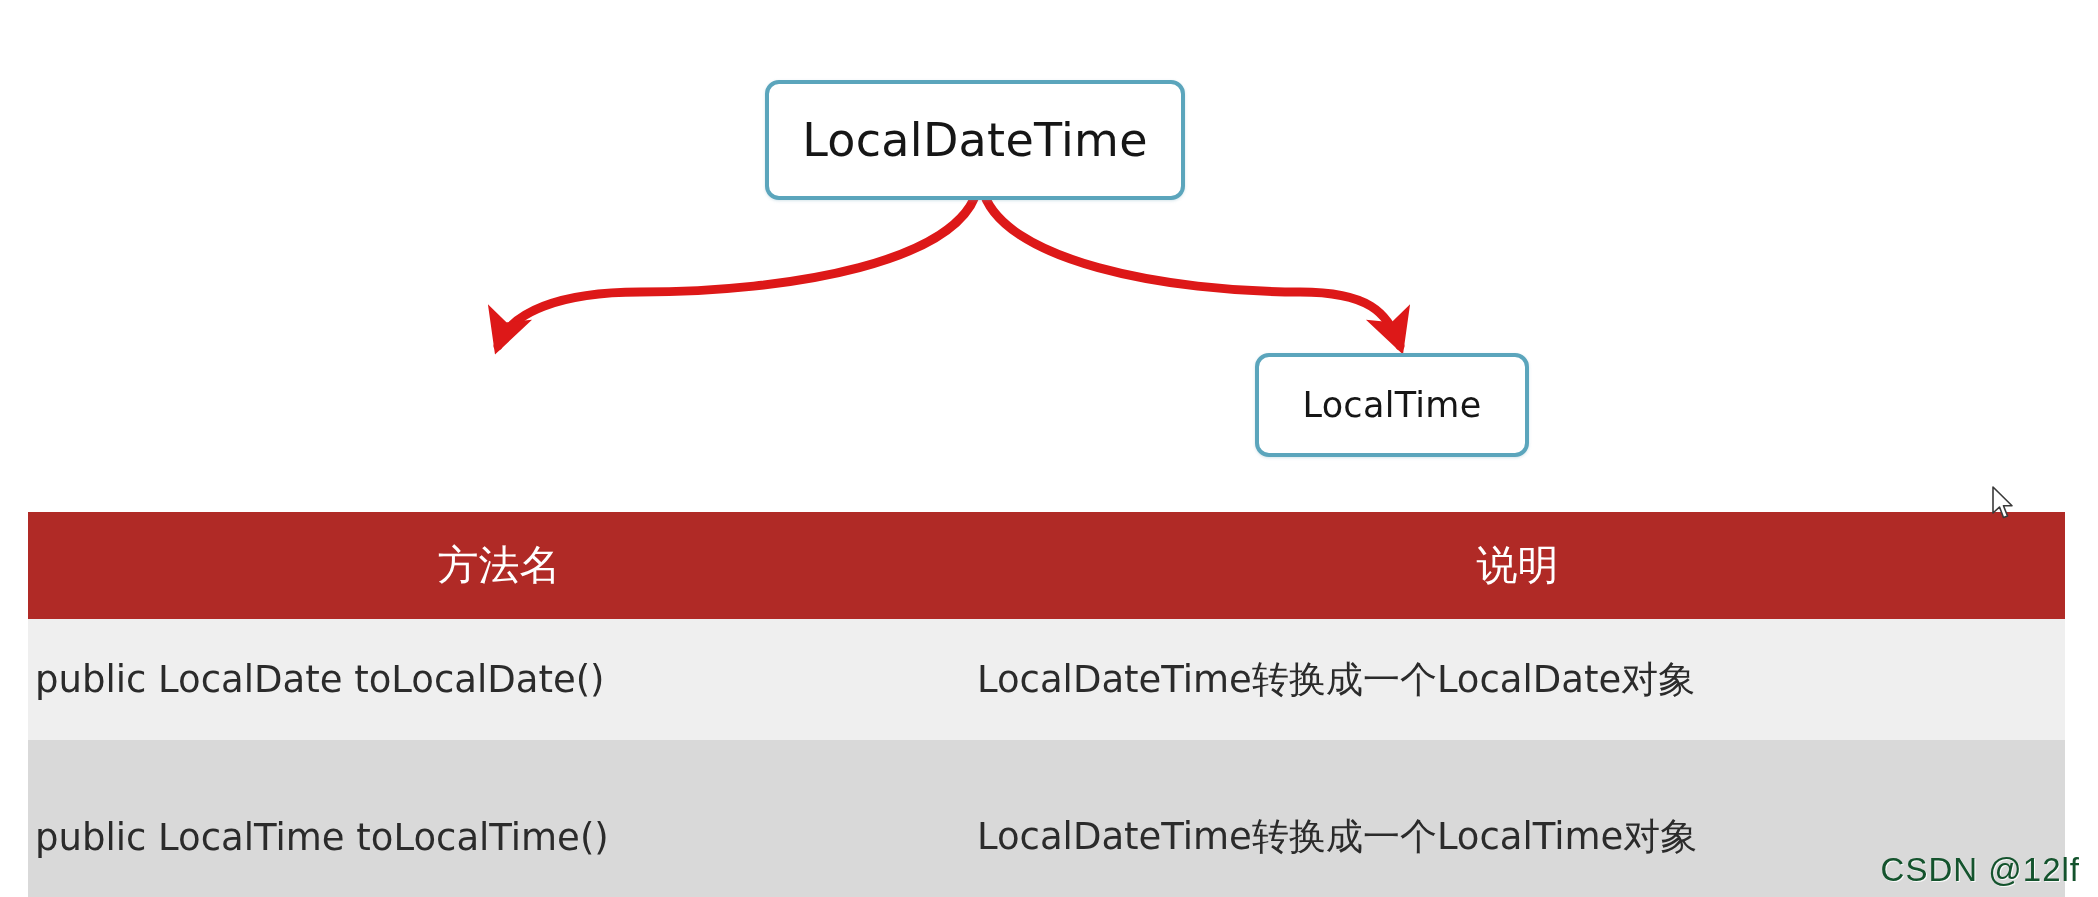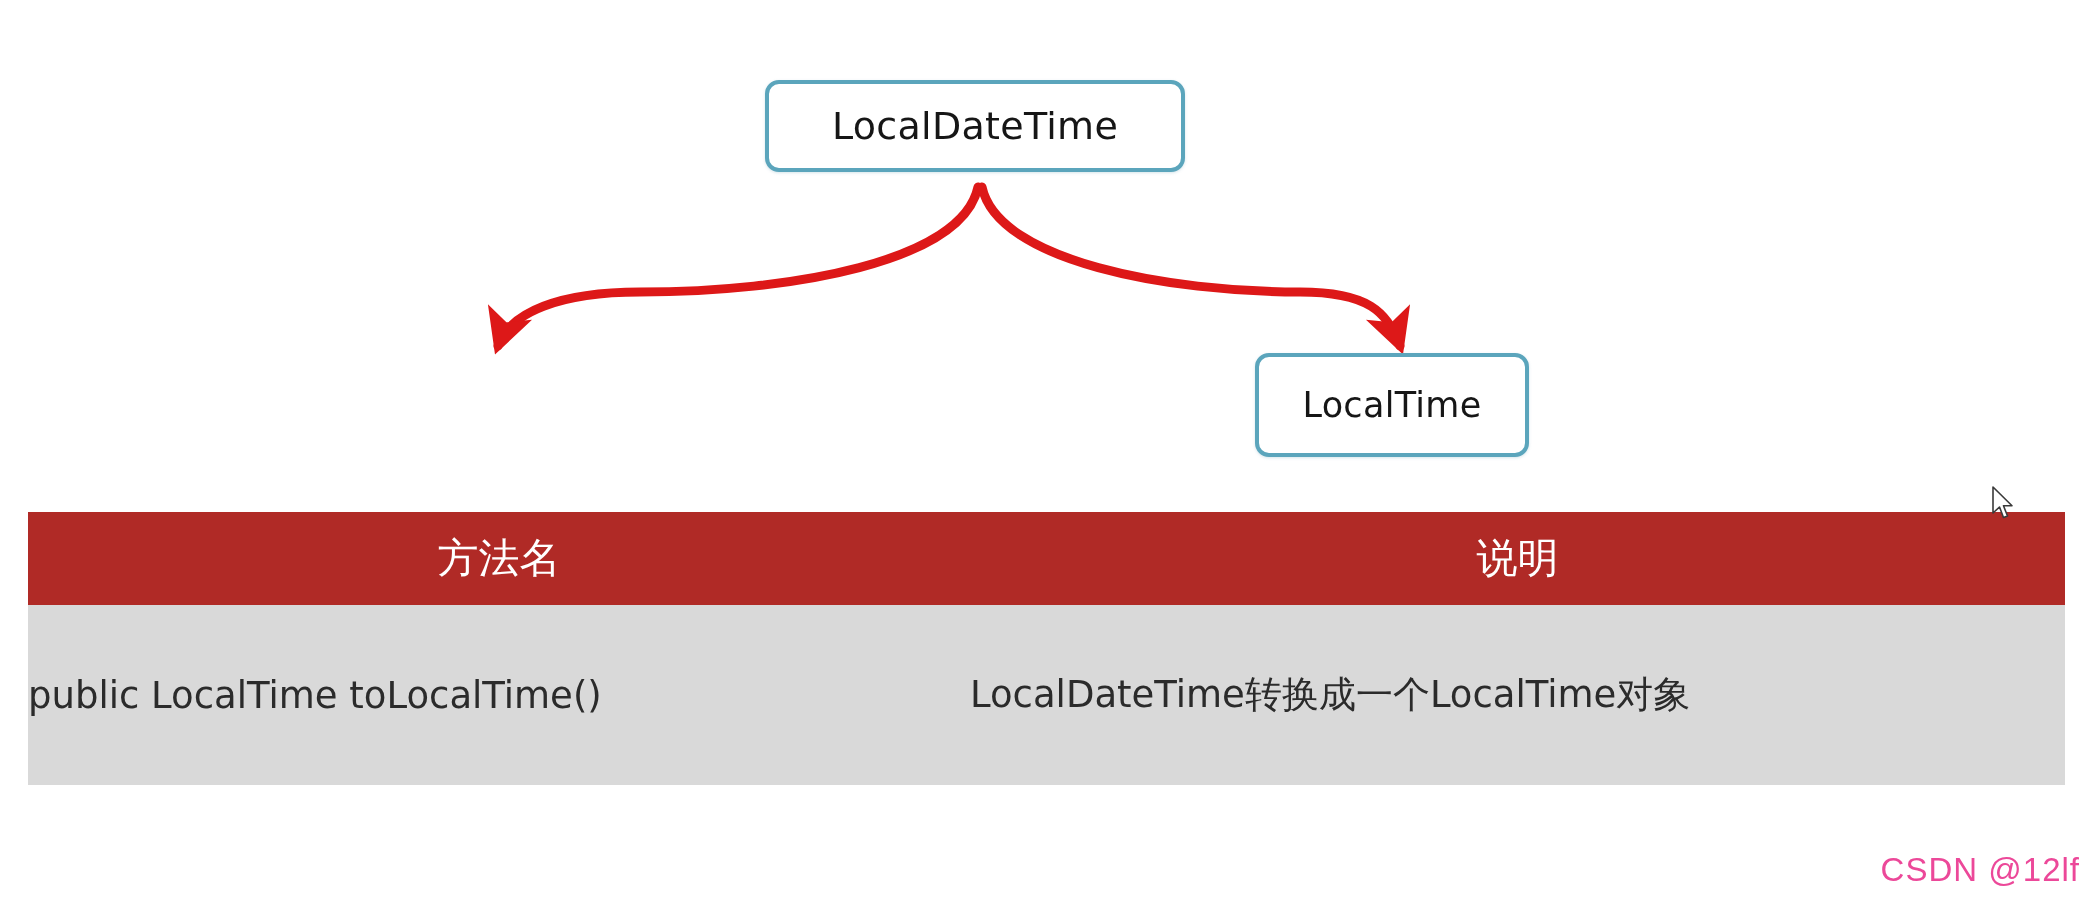--- a/index.html
+++ b/index.html
@@ -31,22 +31,22 @@
     justify-content: center;
     color: #161616;
     font-family: "DejaVu Sans", "Liberation Sans", sans-serif;
     letter-spacing: 0.3px;
     box-shadow: 0 1px 3px rgba(120,170,190,0.30);
   }
   #node-root {
     left: 765px;
     top: 80px;
     width: 420px;
-    height: 92px;
-    font-size: 38px;
+    height: 120px;
+    font-size: 46px;
   }
   #node-date {
     left: 345px;
     top: 353px;
     width: 305px;
     height: 104px;
     font-size: 35px;
   }
   #node-time {
     left: 1255px;
@@ -70,21 +70,21 @@
   #method-table {
     position: absolute;
     left: 28px;
     top: 512px;
     width: 2037px;
     border-collapse: collapse;
     table-layout: fixed;
   }
   #method-table th,
   #method-table td {
-    padding: 0;
+    padding: 7px;
     margin: 0;
     border: none;
     vertical-align: middle;
   }
   .col-left  { width: 942px; }
   .col-right { width: 1095px; }
 
   thead th {
     background: #b02a26;
     color: #ffffff;
@@ -110,21 +110,21 @@
   tbody td.cell-right { padding-left: 14px; }
   tbody tr.row-odd td.cell-left,
   tbody tr.row-odd td.cell-right { padding-bottom: 4px; }
 
   
   #watermark {
     position: absolute;
     right: 18px;
     bottom: 8px;
     font-size: 33px;
-    color: #ec4899;
+    color: #14532d;
     font-family: "Liberation Sans", "DejaVu Sans", sans-serif;
     letter-spacing: 1px;
     text-shadow: 1px 1px 0 rgba(255,255,255,0.85);
     user-select: none;
   }
 
   
   #mouse-cursor {
     position: absolute;
     left: 1991px;
@@ -171,20 +171,24 @@
       <col class="col-left">
       <col class="col-right">
     </colgroup>
     <thead>
       <tr>
         <th class="hdr-left">方法名</th>
         <th class="hdr-right">说明</th>
       </tr>
     </thead>
     <tbody>
+      <tr class="row-odd">
+        <td class="cell-left">public LocalDate toLocalDate()</td>
+        <td class="cell-right">LocalDateTime转换成一个LocalDate对象</td>
+      </tr>
       <tr class="row-even">
         <td class="cell-left">public LocalTime toLocalTime()</td>
         <td class="cell-right">LocalDateTime转换成一个LocalTime对象</td>
       </tr>
     </tbody>
   </table>
 
   <div id="watermark">CSDN @12lf</div>
 
   <svg id="mouse-cursor" viewBox="0 0 26 38" xmlns="http://www.w3.org/2000/svg">

